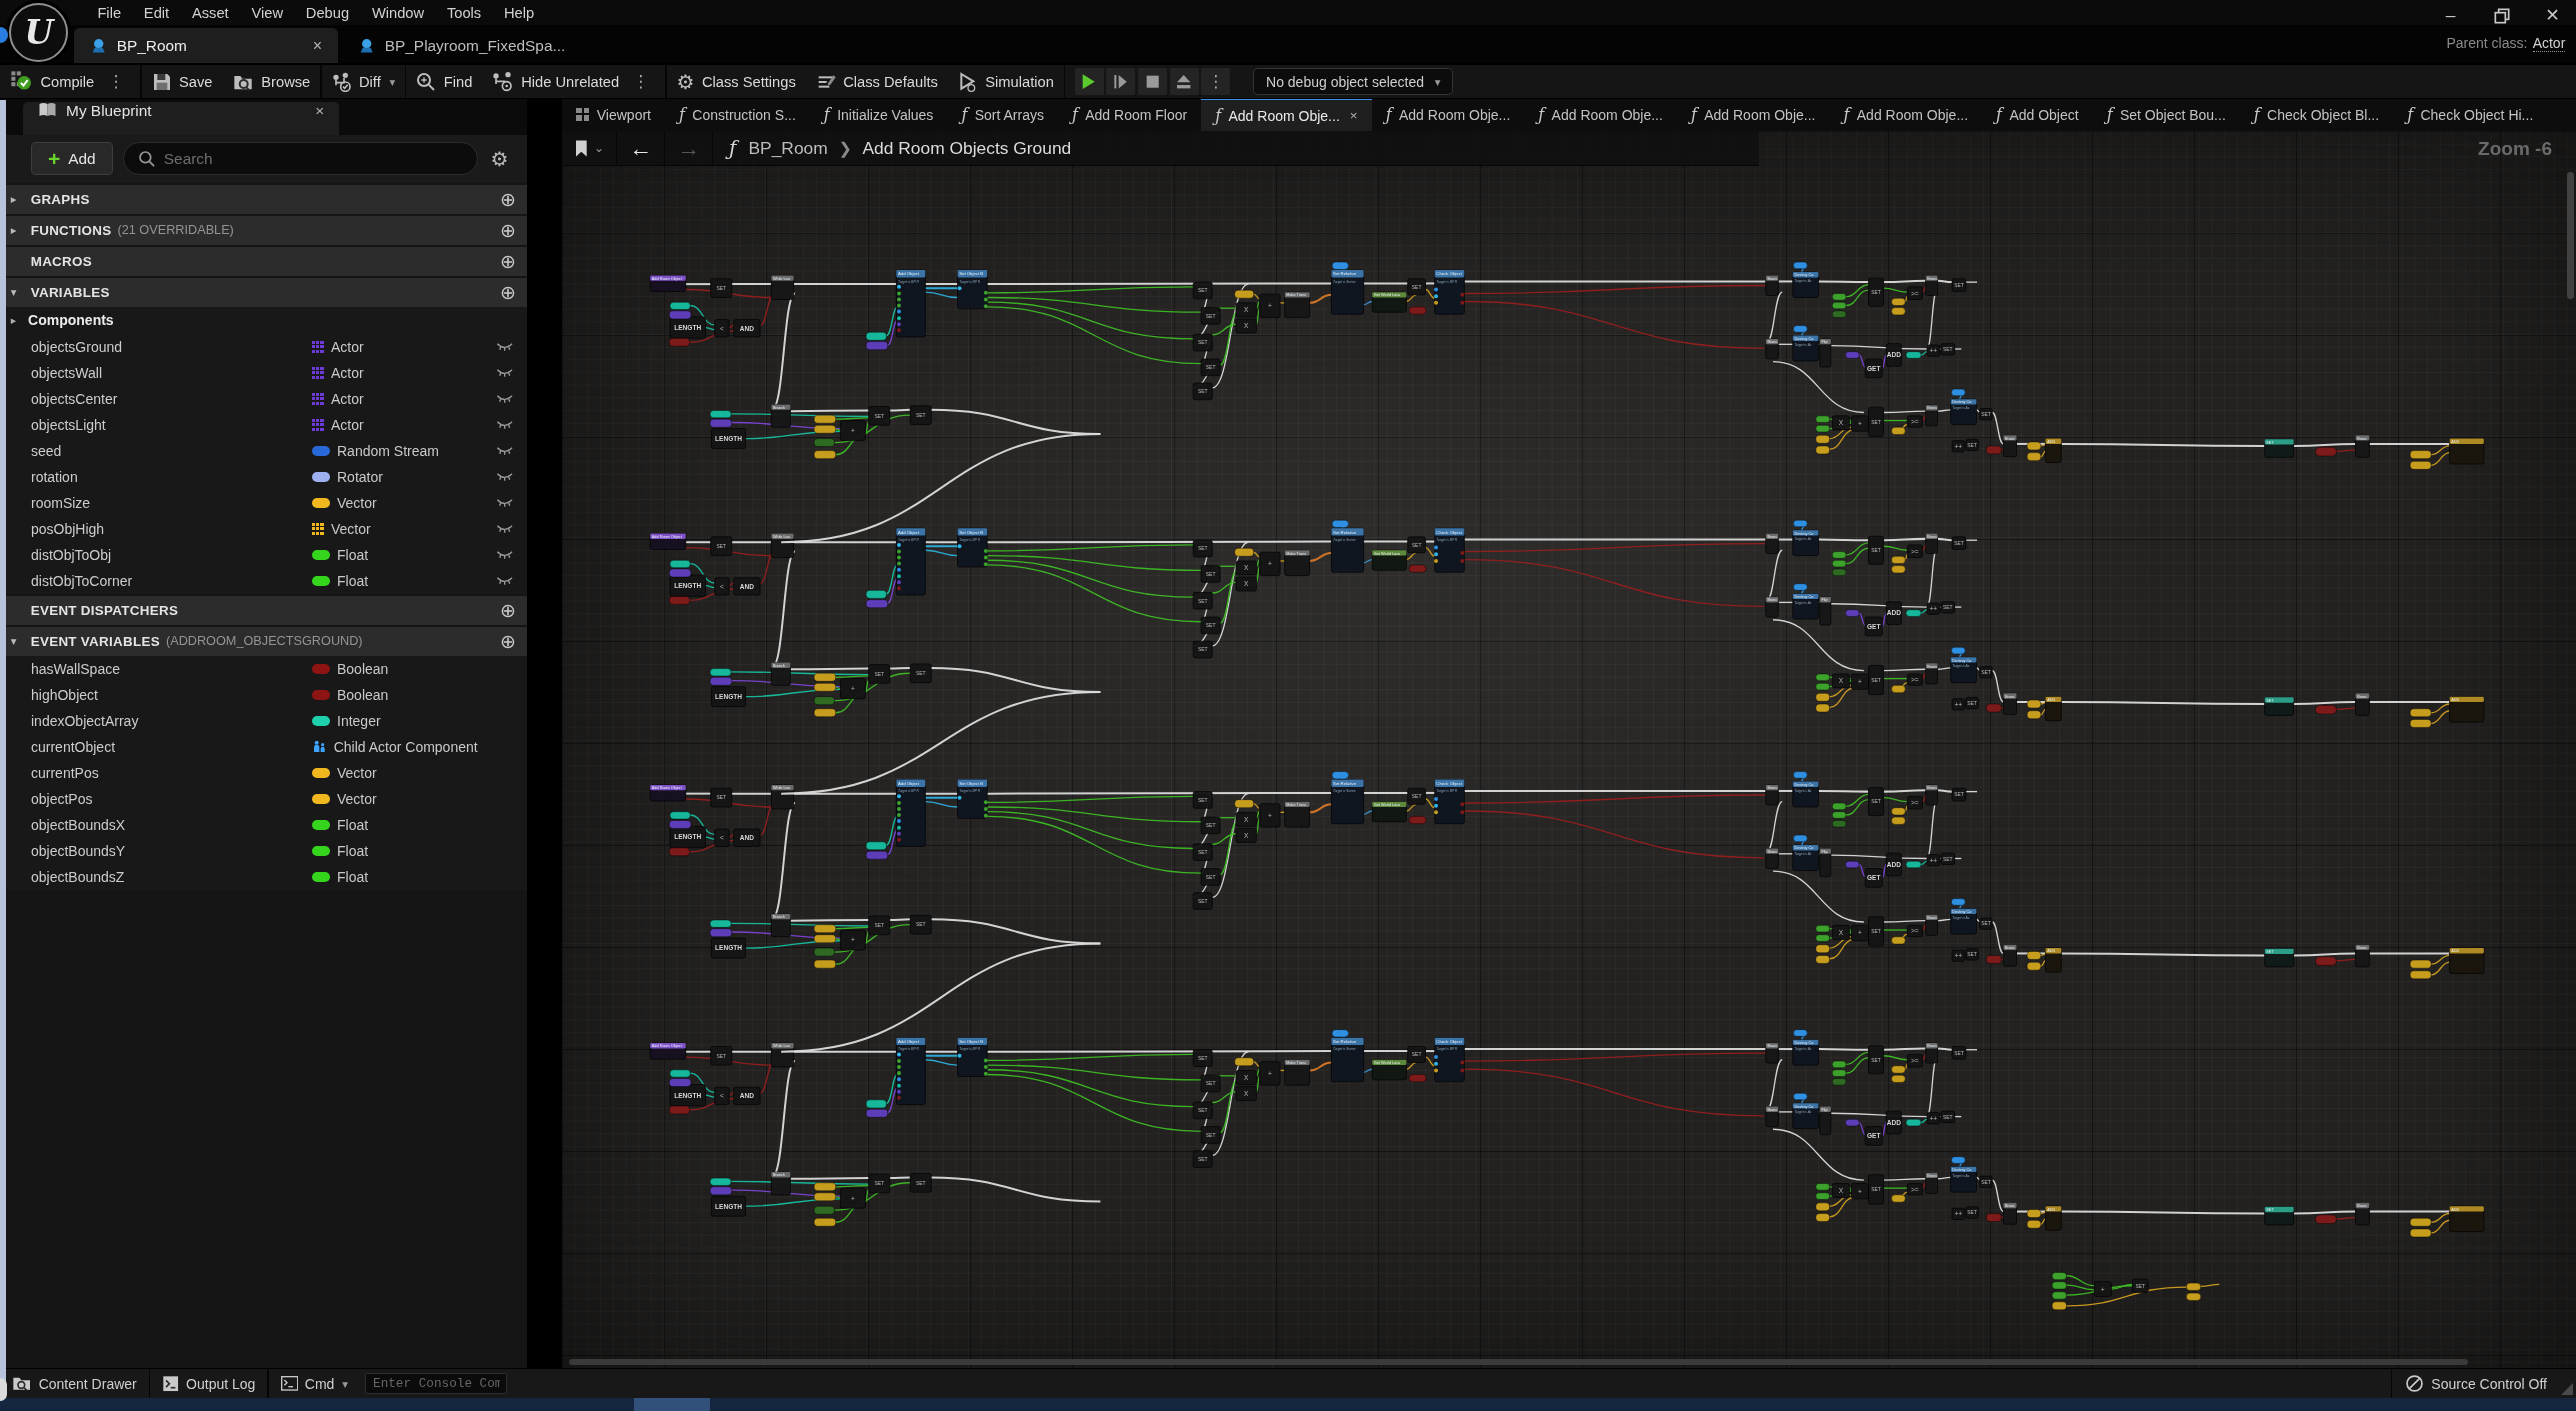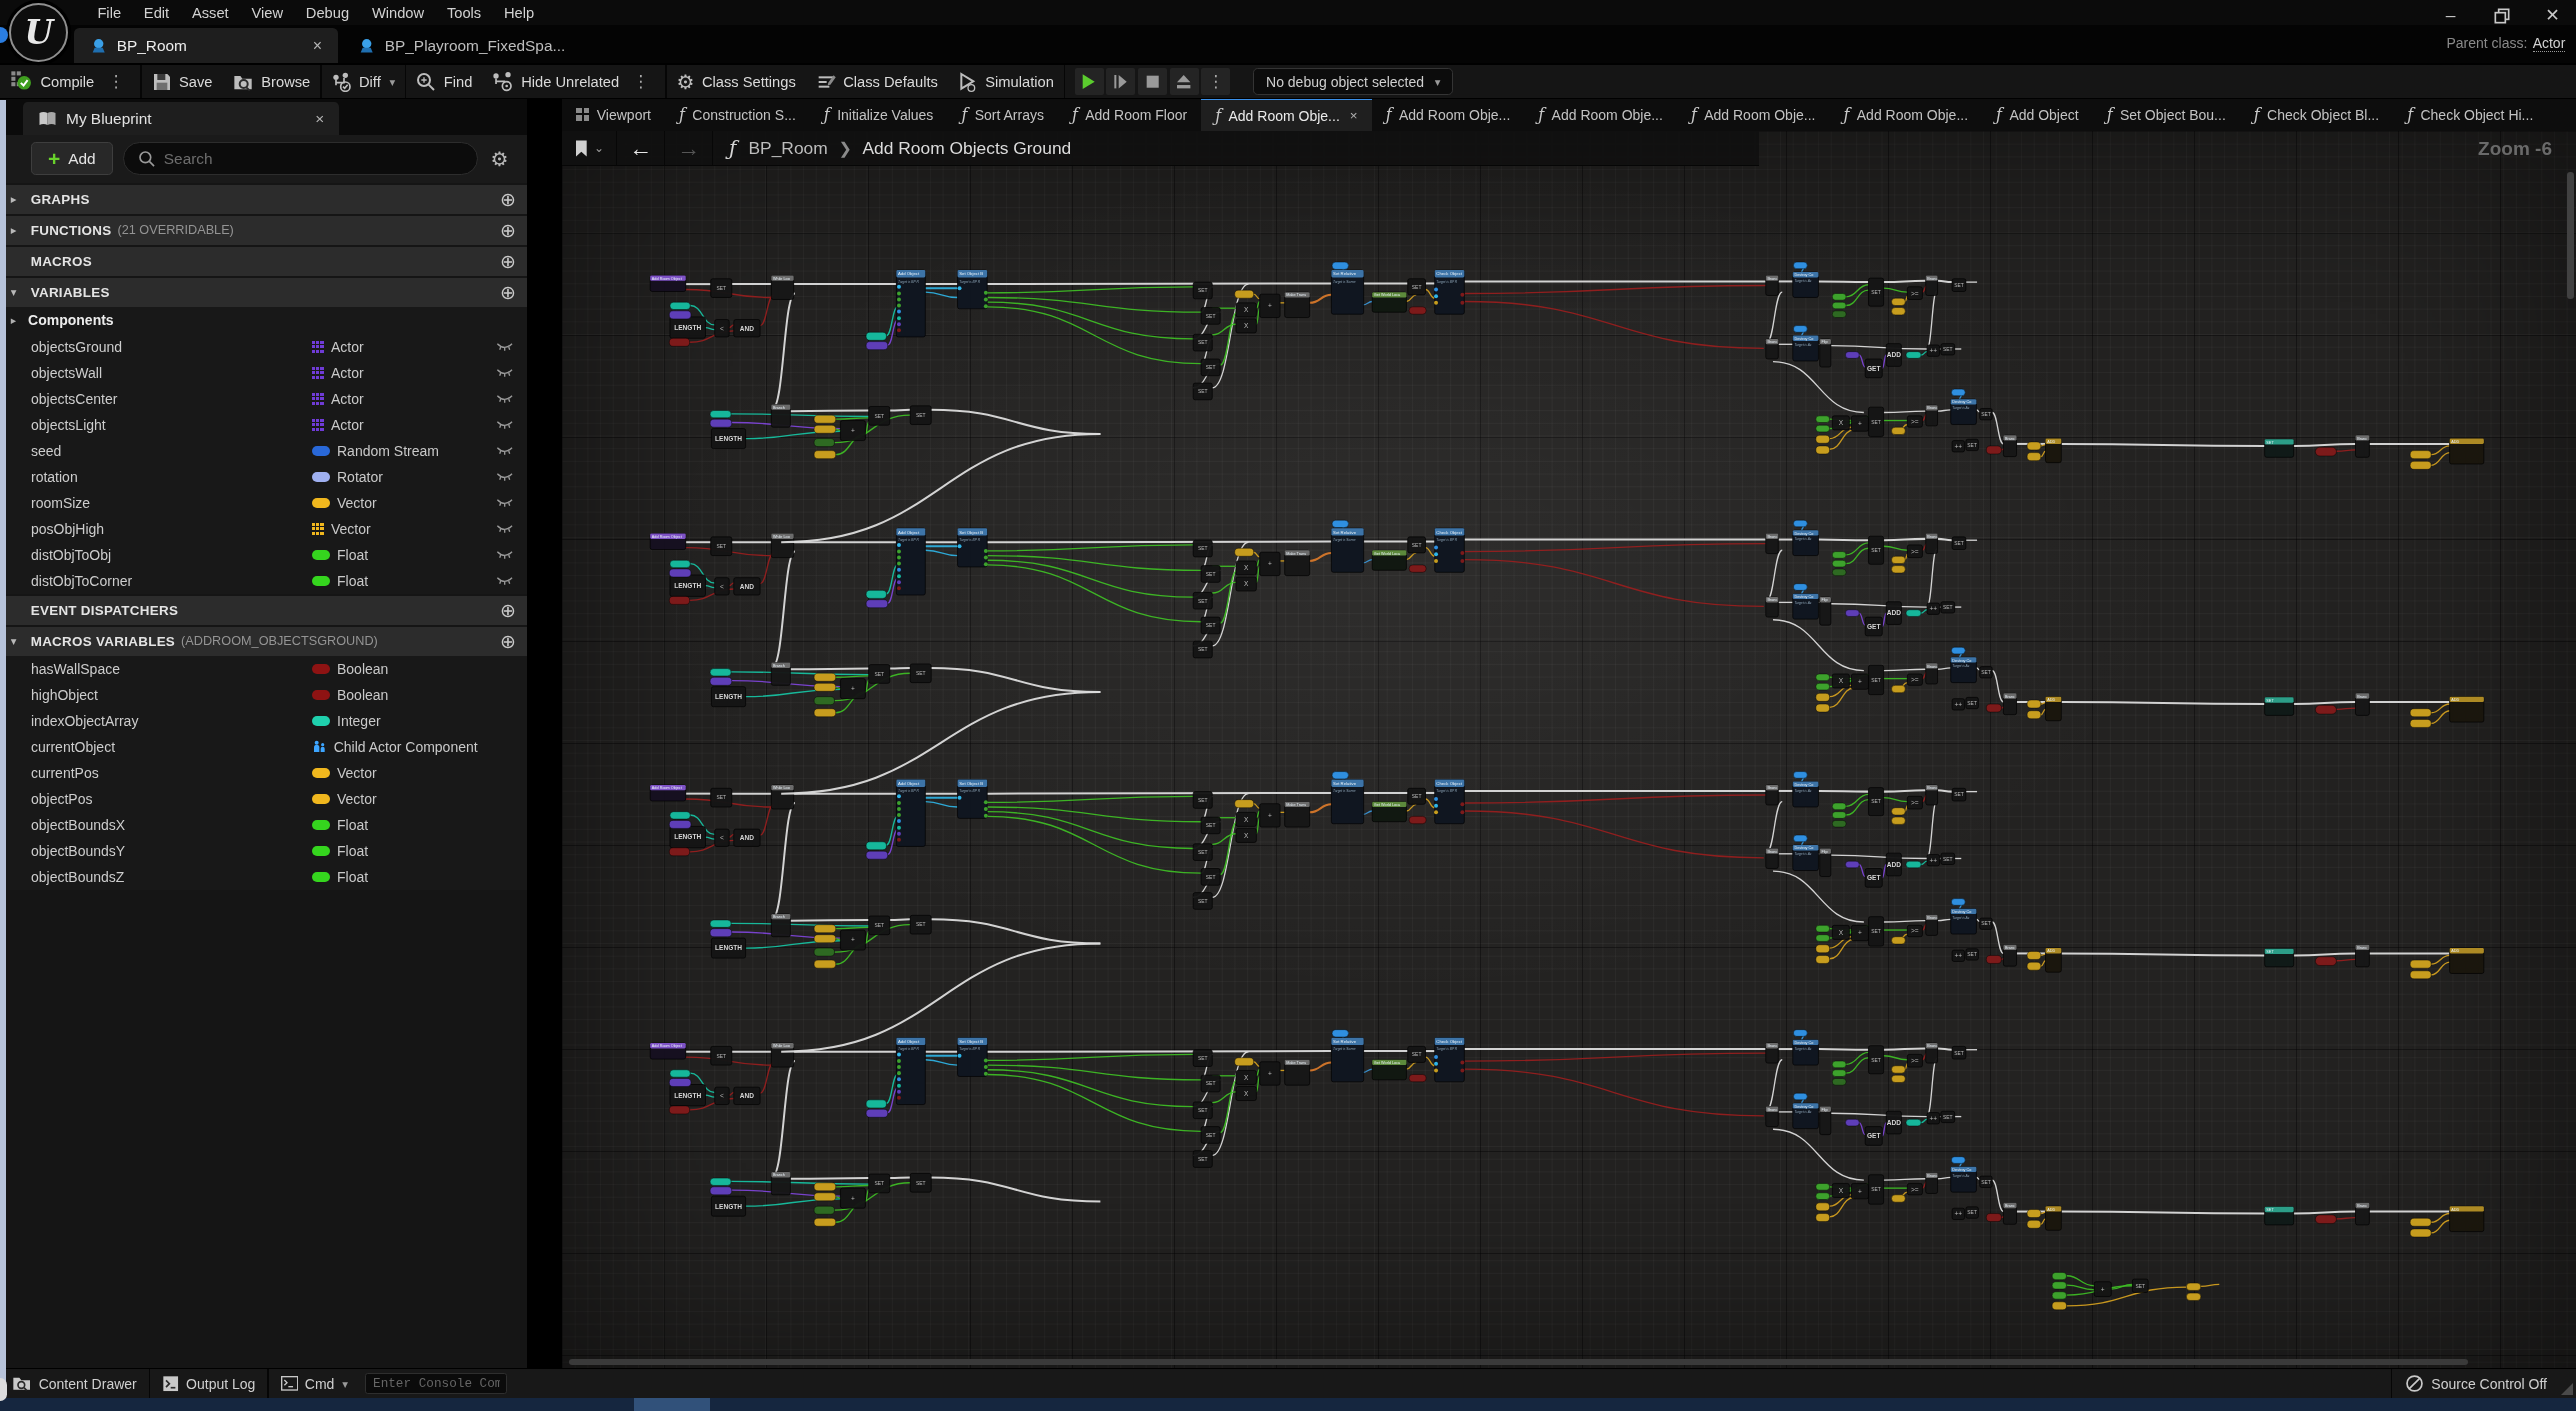--- a/index.html
+++ b/index.html
@@ -35,21 +35,21 @@
   .chev { color:#9a9a9a; font-size:11.4px; margin-left:1.3px; }
   .playgrp { display:flex; align-items:center; gap:2.7px; padding:0 9.4px; }
   .pbtn { width:29px; height:27px; background:#242424; border-radius:2px; display:flex; align-items:center; justify-content:center; }
   .dbg { margin-left:13.4px; background:#0c0c0c; border:1.3px solid #343434; border-radius:4.7px; height:27px;
     display:flex; align-items:center; gap:9.4px; padding:0 12px; font-size:14px; color:#cfcfcf; }
 
   
   .leftpanel { position:absolute; top:98px; left:0; width:528px; bottom:44px; background:#151515;
     border-right:1.3px solid #000; z-index:10; overflow:hidden; }
   .lp-tabstrip { height:37px; background:#0b0b0b; display:flex; align-items:flex-end; padding-left:23px; }
-  .lp-tab { background:#1e1e1e; height:33px; width:316px; display:flex; align-items:center; gap:9.4px;
+  .lp-tab { background:#1e1e1e; height:33px; width:316px; display:flex; align-items:flex-start; gap:9.4px;
     padding:0 14.7px; font-size:15.4px; color:#e2e2e2; border-radius:4.7px 4.7px 0 0; }
   .lp-tab .close { margin-left:auto; color:#b5b5b5; font-size:15.4px; }
   .addrow { display:flex; align-items:center; gap:10.7px; padding:7.4px 10.7px 7.4px 31px; background:#1a1a1a; }
   .add-btn { background:#282828; border:1.3px solid #3e3e3e; border-radius:4.7px; height:33px; padding:0 16px;
     display:flex; align-items:center; gap:8px; font-size:15.4px; color:#e4e4e4; }
   .plus { color:#69d22c; font-size:21px; font-weight:bold; line-height:1; }
   .searchbox { flex:1; height:33px; background:#0c0c0c; border:1.3px solid #2d2d2d; border-radius:17.4px;
     display:flex; align-items:center; gap:8.7px; padding:0 13.4px; }
   .searchbox input { flex:1; background:transparent; border:none; outline:none; color:#c8c8c8; font-size:15.4px;
     font-family:"Liberation Sans",sans-serif; }
@@ -577,21 +577,21 @@
         </span>
       </div>
     </div>
   <div class="section">
     <span class="caret"></span>
     <span>EVENT DISPATCHERS</span>
     <span class="plus-circ">⊕</span>
   </div>
   <div class="section">
     <span class="caret">▾</span>
-    <span>MACROS VARIABLES</span>
+    <span>EVENT VARIABLES</span>
     <span class="suffix">(ADDROOM_OBJECTSGROUND)</span>
     <span class="plus-circ">⊕</span>
   </div>
   <div id="local-rows">
       <div class="vrow">
         <span class="vname">hasWallSpace</span>
         <span class="vtype">
           <span class="pill" style="background: rgb(142, 19, 19);"></span>
           <span>Boolean</span>
         </span>

